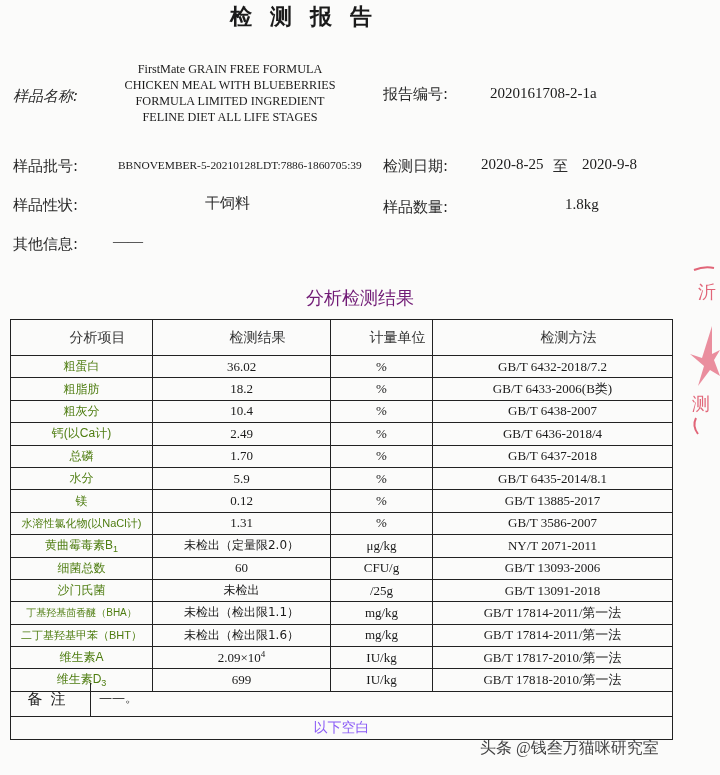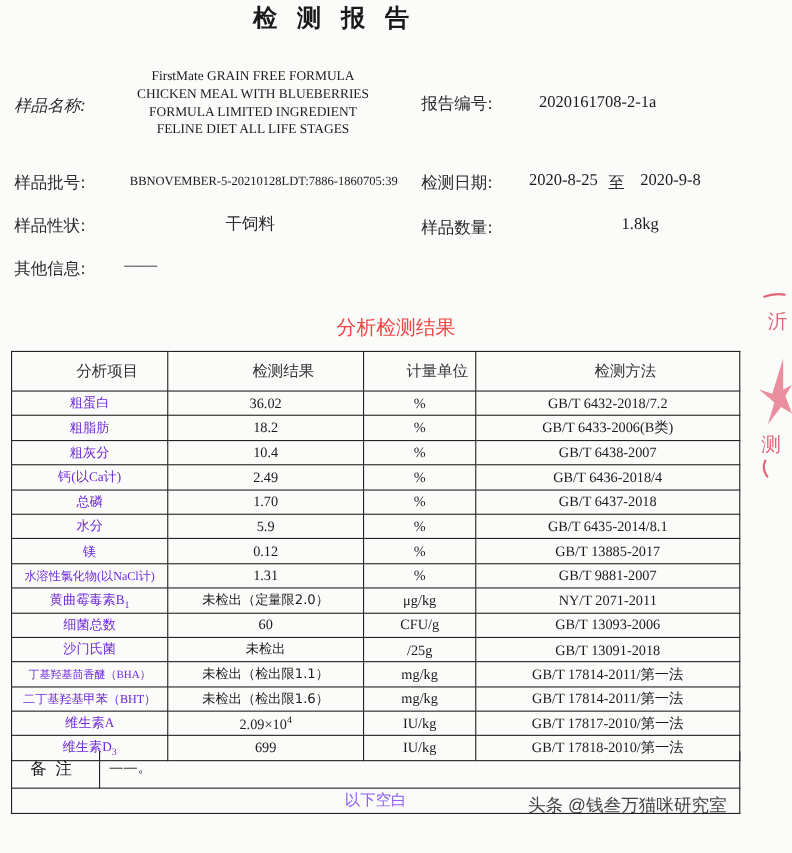--- a/index.html
+++ b/index.html
@@ -15,47 +15,47 @@
     font-family:"DejaVu Serif", serif;
   }
   .lbl { font-family:"DejaVu Sans", sans-serif; font-size:15px; color:#2a2a2a; }
   .val { font-family:"Liberation Serif", serif; font-size:15px; color:#1a1a1a; }
   .name-block {
     left:110px; top:61px; width:240px; text-align:center;
     font-family:"Liberation Serif", serif; font-size:12.2px; line-height:16px;
   }
   .section-title {
     left:0; width:720px; top:286px; text-align:center;
-    font-family:"DejaVu Sans", sans-serif; font-size:18px; color:#ef4444;
+    font-family:"DejaVu Sans", sans-serif; font-size:18px; color:#701a75;
   }
   table.results {
     position:absolute; left:10px; top:319px; width:662px;
     border-collapse:collapse; table-layout:fixed;
     font-size:12.5px;
   }
   table.results td, table.results th {
     border:1.3px solid #222; text-align:center; padding:0; overflow:hidden; white-space:nowrap;
   }
   table.results th {
     height:35px; font-weight:normal; font-family:"DejaVu Sans", sans-serif; font-size:14px; color:#333;padding-left:32px;
   }
   table.results td { height:21.4px; }
-  td.item { font-family:Liberation Serif, serif; font-size:12px; color:#6d28d9; }
+  td.item { font-family:Liberation Sans, sans-serif; font-size:12px; color:#4d7c0f; }
   td.result, td.unit, td.method { font-family:"Liberation Serif", serif; font-size:13px; }
   td.cjk { font-family:"DejaVu Sans", sans-serif; font-size:12px; }
   .remarks-row td { height:45px; }
   .remarks-label { font-family:"DejaVu Sans", sans-serif; font-size:15px; letter-spacing:8px; }
   .remarks-val { text-align:left !important; vertical-align:top; padding:6px 8px !important; font-size:13px; }
   .blank-row td { height:48px; font-family:"DejaVu Sans", sans-serif; font-size:14px; color:#8b5cf6; border-bottom:none; }
   .stamp {
     left:684px; top:258px; width:36px; height:180px;
     color:#d9344d; font-family:"DejaVu Sans", sans-serif; font-size:18px; opacity:0.75;
   }
   .watermark {
-    left:480px; top:722px; font-family:Liberation Sans, sans-serif;
+    left:480px; top:738px; font-family:Liberation Serif, serif;
     font-size:16px; color:#222; opacity:0.85; white-space:nowrap;
   }
   sub, sup { font-size:9px; }
 </style>
 </head>
 <body>
 
 <div class="abs title">检测报告</div>
 
 <div class="abs lbl" style="left:13px; top:87px;font-style:italic;">样品名称:</div>
@@ -143,21 +143,21 @@
     <tr>
       <td class="item">镁</td>
       <td class="result">0.12</td>
       <td class="unit">%</td>
       <td class="method">GB/T 13885-2017</td>
     </tr>
     <tr>
       <td class="item" style="font-size:11px;">水溶性氯化物(以NaCl计)</td>
       <td class="result">1.31</td>
       <td class="unit">%</td>
-      <td class="method">GB/T 9881-2007</td>
+      <td class="method">GB/T 3586-2007</td>
     </tr>
     <tr>
       <td class="item"><span>黄曲霉毒素B</span><sub>1</sub></td>
       <td class="cjk">未检出（定量限2.0）</td>
       <td class="unit">μg/kg</td>
       <td class="method">NY/T 2071-2011</td>
     </tr>
     <tr>
       <td class="item">细菌总数</td>
       <td class="result">60</td>

